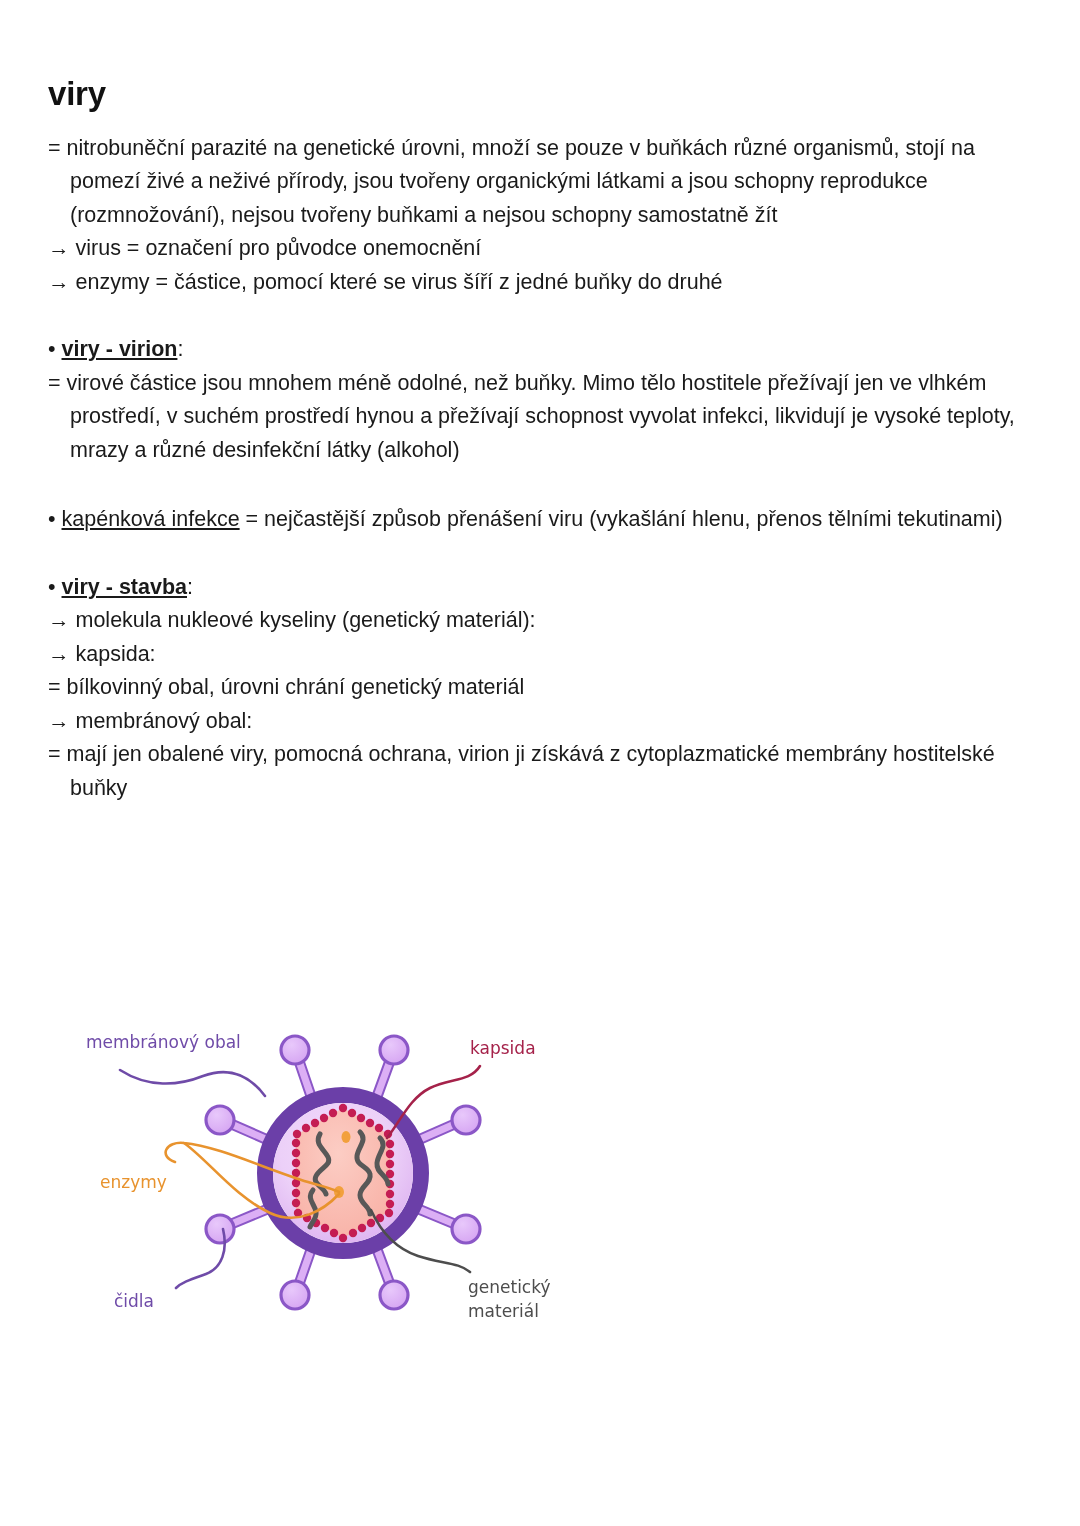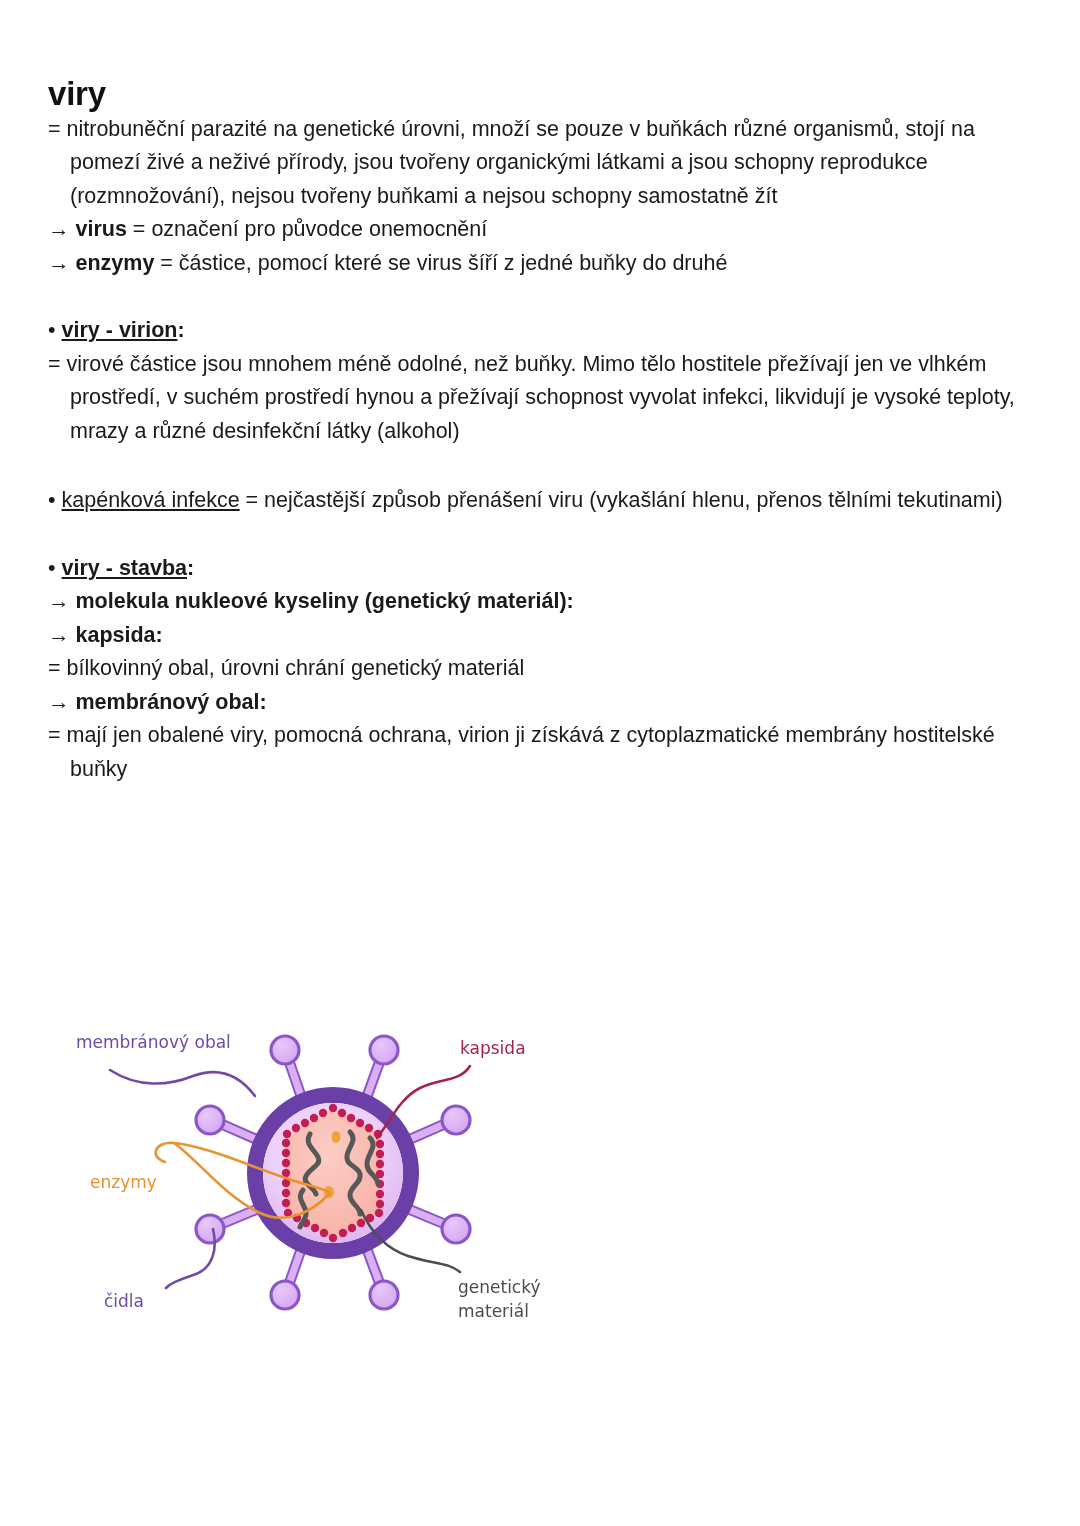--- a/index.html
+++ b/index.html
@@ -28,50 +28,50 @@
     top: 76px;
     width: 990px;
   }
 
   
   .title {
     font-size: 33px;
     font-weight: bold;
     letter-spacing: -0.2px;
     line-height: 1.12;
-    margin: 0 0 0 0;
+    margin: 0 0 19px 0;
     color: #111111;
   }
   .para {
     font-size: 21.5px;
     line-height: 33.5px;
     margin: 0;
     color: #1a1a1a;
     text-indent: 0;
   }
   
   .hang {
     padding-left: 22px;
     text-indent: -22px;
   }
   .hang-bullet {
     padding-left: 20px;
     text-indent: -20px;
     margin-top: 36px;
   }
-  .b { font-weight: bold; }
+  .b { font-weight: normal; }
   .u { text-decoration: underline; text-underline-offset: 2px; }
   .ub { font-weight: bold; text-decoration: underline; text-underline-offset: 2px; }
   .arrow { font-weight: bold; }
   .blockgap { height: 34px; }
 
   
   .figure {
     position: absolute;
-    left: 48px;
+    left: 58px;
     top: 1010px;
     width: 600px;
     height: 340px;
   }
   .figure svg { display: block; }
 </style>
 </head>
 <body>
 
 <div class="page">

